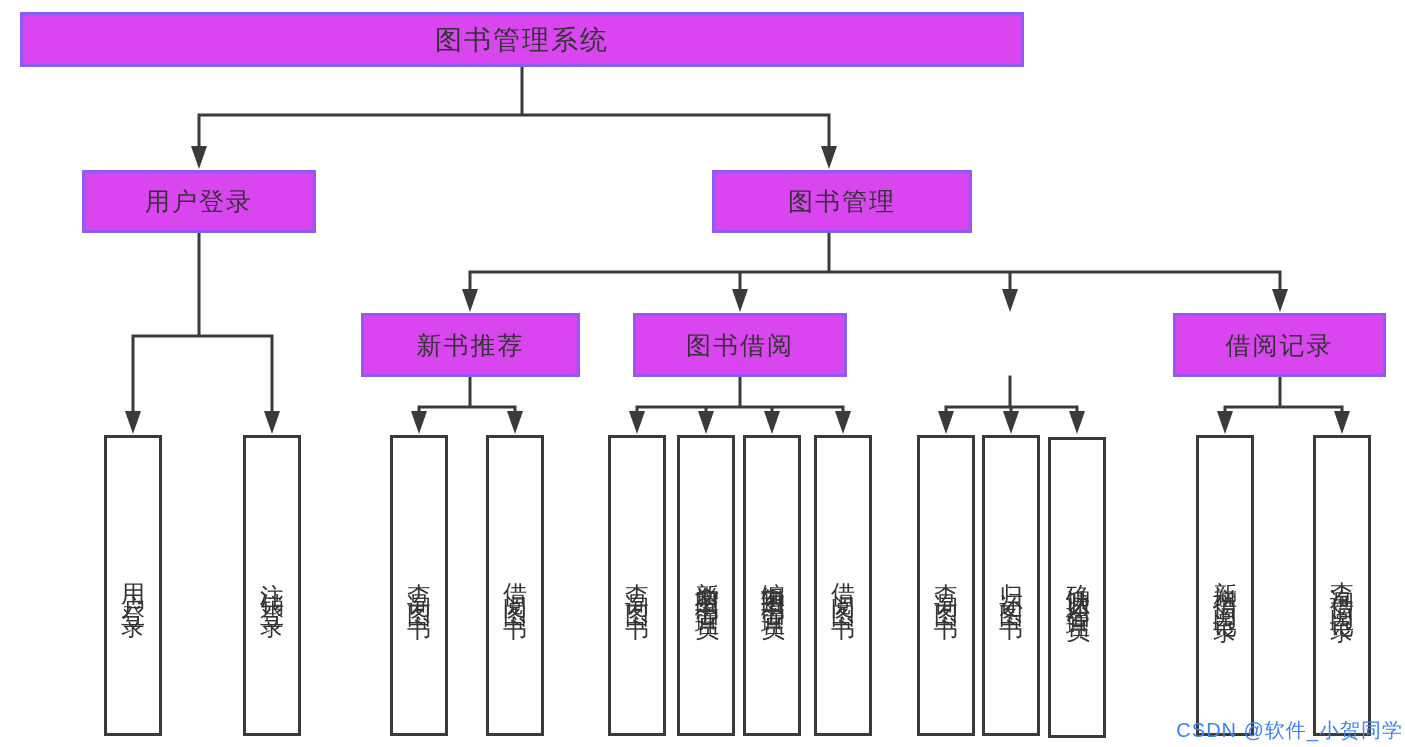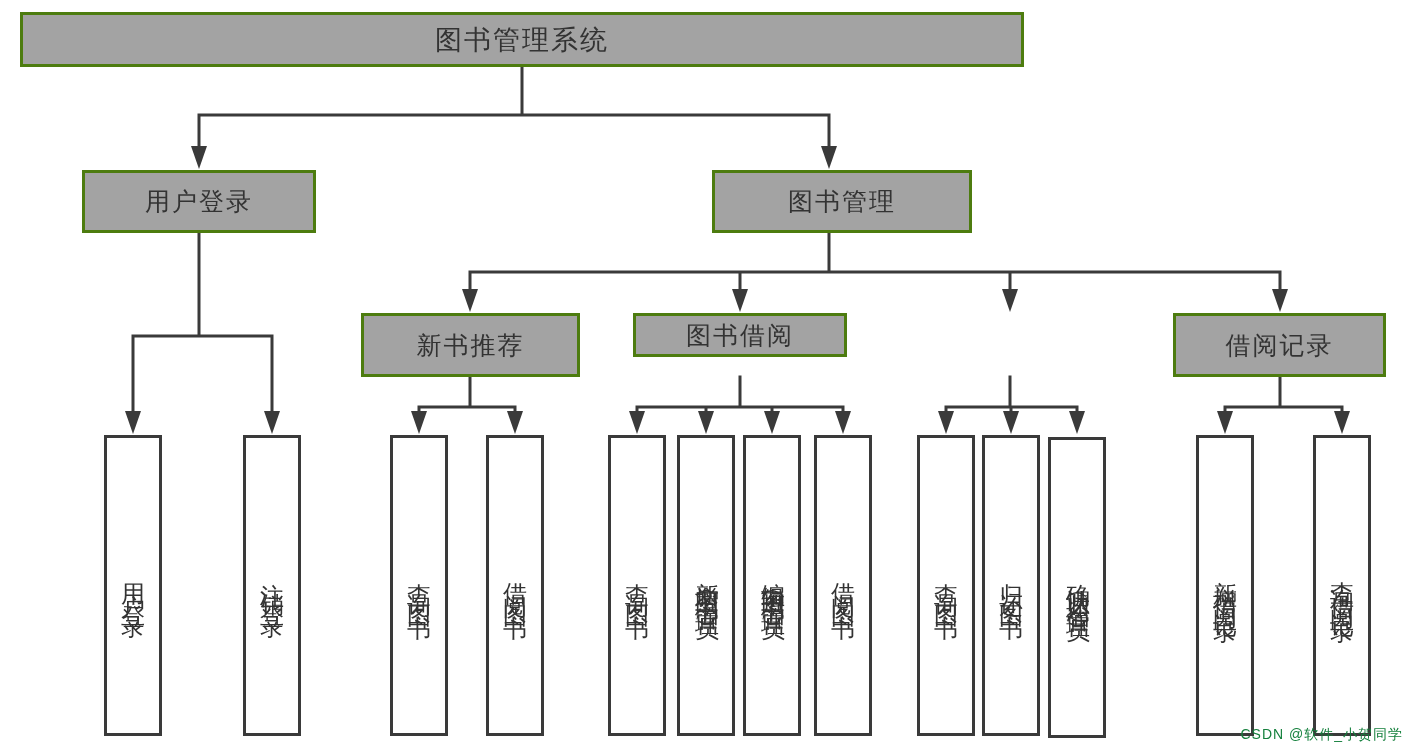--- a/index.html
+++ b/index.html
@@ -13,22 +13,22 @@
     font-family: "Liberation Sans", "DejaVu Sans", sans-serif;
     color: #333333;
   }
   .wires {
     position: absolute;
     left: 0; top: 0;
     width: 1405px; height: 747px;
   }
   .node {
     position: absolute;
-    border: 3px solid #4d7c0f;
-    background: #a3a3a3;
+    border: 3px solid #8b5cf6;
+    background: #d946ef;
     display: flex;
     align-items: center;
     justify-content: center;
     color: #333333;
     white-space: nowrap;
   }
   .node.root  { font-size: 27px; letter-spacing: 2px; }
   .node.h2    { font-size: 25px; letter-spacing: 2px; }
   .node.h3    { font-size: 25px; letter-spacing: 2px; text-align: center; }
   .leaf {
@@ -44,23 +44,23 @@
     font-size: 24px;
     letter-spacing: 11px;
     color: #333333;
   }
   .leaf.mid   { letter-spacing: 8px; }
   .leaf.tight { letter-spacing: 5px; line-height: 50px; }
   .watermark {
     position: absolute;
     right: 2px;
     bottom: 3px;
-    font-size: 14px;
+    font-size: 20px;
     letter-spacing: 1px;
-    color: #15803d;
+    color: #3b82f6;
   }
 </style>
 </head>
 <body>
 
 <div class="stage">
 
   <svg class="wires" viewBox="0 0 1405 747" aria-hidden="true">
     <g stroke="#3a3a3a" stroke-width="3" fill="none" stroke-linecap="square">
       <path d="M522 67 V115 M199 115 H829 M199 115 V148 M829 115 V148"></path>
@@ -93,21 +93,21 @@
       <polygon points="1334,411 1350,411 1342,434"></polygon>
     </g>
   </svg>
 
   <div class="node root" style="left:20px; top:12px; width:1004px; height:55px">图书管理系统</div>
 
   <div class="node h2" style="left:82px; top:170px; width:234px; height:63px">用户登录</div>
   <div class="node h2" style="left:712px; top:170px; width:260px; height:63px">图书管理</div>
 
   <div class="node h3" style="left:361px; top:313px; width:219px; height:64px">新书推荐</div>
-  <div class="node h3" style="left:633px; top:313px; width:214px; height:44px">图书借阅</div>
+  <div class="node h3" style="left:633px; top:313px; width:214px; height:64px">图书借阅</div>
   <div class="node h3" style="left:1173px; top:313px; width:213px; height:64px">借阅记录</div>
 
   <div class="leaf" style="left:104px; top:435px">用户登录</div>
   <div class="leaf" style="left:243px; top:435px">注销登录</div>
 
   <div class="leaf" style="left:390px; top:435px">查询图书</div>
   <div class="leaf" style="left:486px; top:435px">借阅图书</div>
 
   <div class="leaf" style="left:608px; top:435px">查询图书</div>
   <div class="leaf tight" style="left:677px; top:435px">新增图书（管理员）</div>

